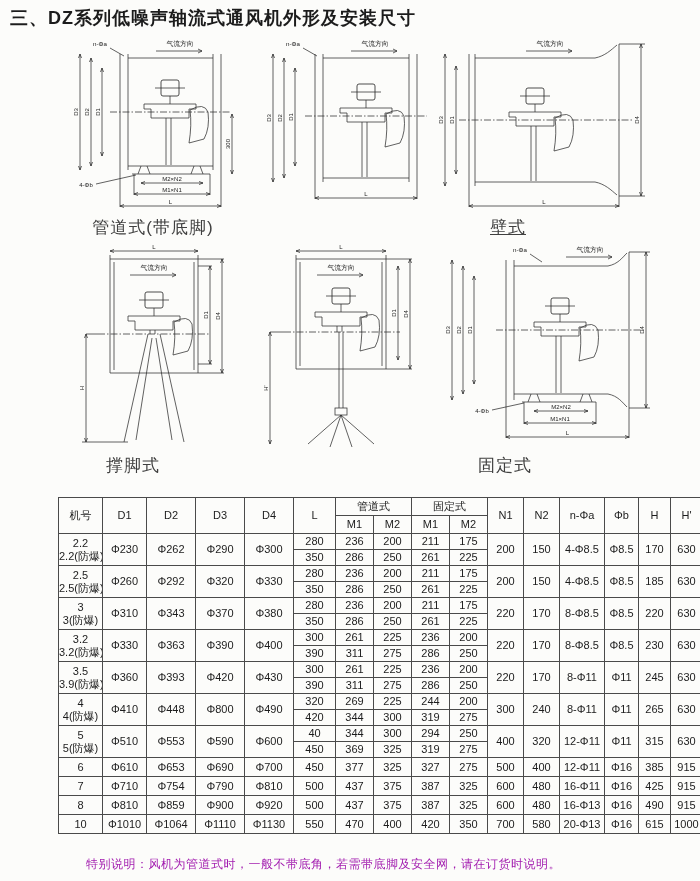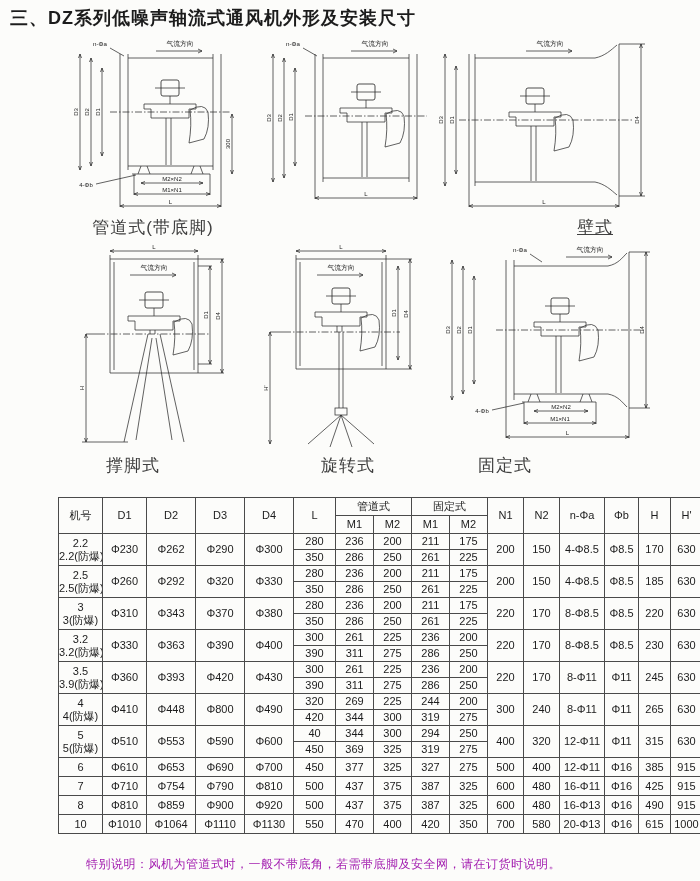--- a/index.html
+++ b/index.html
@@ -144,21 +144,21 @@
       <path d="M204.5,12 L206,8 L207.5,12 M204.5,156 L206,160 L207.5,156" fill="none" stroke="#2e2e2e" stroke-width="0.75"></path>
       <text x="204" y="84" font-size="6" fill="#222" text-anchor="middle" font-family="&quot;Liberation Sans&quot;,sans-serif" transform="rotate(-90 204 84)">D4</text>
       <line x1="184" y1="8" x2="210" y2="8" stroke="#2e2e2e" stroke-width="0.75"></line>
       <line x1="184" y1="160" x2="210" y2="160" stroke="#2e2e2e" stroke-width="0.75"></line>
       <line x1="34" y1="170" x2="184" y2="170" stroke="#2e2e2e" stroke-width="0.75"></line>
       <path d="M38,168.5 L34,170 L38,171.5 M180,168.5 L184,170 L180,171.5" fill="none" stroke="#2e2e2e" stroke-width="0.75"></path>
       <text x="109" y="167.5" font-size="6" fill="#222" text-anchor="middle" font-family="&quot;Liberation Sans&quot;,sans-serif">L</text>
       <line x1="34" y1="150" x2="34" y2="171" stroke="#2e2e2e" stroke-width="0.75"></line>
       <line x1="184" y1="160" x2="184" y2="171" stroke="#2e2e2e" stroke-width="0.75"></line>
     </svg>
-  <div class="cap" style="text-align:center;padding-left:55px;text-decoration:underline;">壁式</div>
+  <div class="cap" style="text-align:left;padding-left:55px;text-decoration:underline;">壁式</div>
 </div>
 <div class="diagram" style="left:58px;top:242px;width:190px;">
   <svg width="190" height="212" viewBox="0 0 190 212">
       <line x1="52" y1="9" x2="140" y2="9" stroke="#2e2e2e" stroke-width="0.75"></line>
       <path d="M56,7.5 L52,9 L56,10.5 M136,7.5 L140,9 L136,10.5" fill="none" stroke="#2e2e2e" stroke-width="0.75"></path>
       <text x="96" y="6.5" font-size="6" fill="#222" text-anchor="middle" font-family="&quot;Liberation Sans&quot;,sans-serif">L</text>
       <line x1="52" y1="13" x2="52" y2="17" stroke="#2e2e2e" stroke-width="0.75"></line>
       <line x1="140" y1="13" x2="140" y2="17" stroke="#2e2e2e" stroke-width="0.75"></line>
       <line x1="52" y1="17" x2="52" y2="131" stroke="#2e2e2e" stroke-width="0.75"></line>
       <line x1="140" y1="17" x2="140" y2="131" stroke="#2e2e2e" stroke-width="0.75"></line>
@@ -236,21 +236,20 @@
       <line x1="162" y1="17" x2="162" y2="127" stroke="#2e2e2e" stroke-width="0.75"></line>
       <path d="M160.5,21 L162,17 L163.5,21 M160.5,123 L162,127 L163.5,123" fill="none" stroke="#2e2e2e" stroke-width="0.75"></path>
       <text x="160" y="72" font-size="6" fill="#222" text-anchor="middle" font-family="&quot;Liberation Sans&quot;,sans-serif" transform="rotate(-90 160 72)">D4</text>
       <line x1="138" y1="17" x2="164" y2="17" stroke="#2e2e2e" stroke-width="0.75"></line>
       <line x1="138" y1="127" x2="164" y2="127" stroke="#2e2e2e" stroke-width="0.75"></line>
       <line x1="22" y1="90" x2="22" y2="202" stroke="#2e2e2e" stroke-width="0.75"></line>
       <path d="M20.5,94 L22,90 L23.5,94 M20.5,198 L22,202 L23.5,198" fill="none" stroke="#2e2e2e" stroke-width="0.75"></path>
       <text x="20" y="146" font-size="6" fill="#222" text-anchor="middle" font-family="&quot;Liberation Sans&quot;,sans-serif" transform="rotate(-90 20 146)">H'</text>
       <line x1="22" y1="90" x2="36" y2="90" stroke="#2e2e2e" stroke-width="0.75"></line>
     </svg>
-  <div class="cap">旋转式</div>
 </div>
 <div class="diagram" style="left:438px;top:242px;width:258px;">
   <svg width="258" height="212" viewBox="0 0 258 212">
       <text x="82" y="10" font-size="6.2" fill="#222" text-anchor="middle" font-family="&quot;Liberation Sans&quot;,sans-serif">n-Φa</text>
       <line x1="92" y1="12" x2="104" y2="20" stroke="#2e2e2e" stroke-width="0.75"></line>
       <text x="152" y="10" font-size="6.8" fill="#222" text-anchor="middle" font-family="&quot;Liberation Sans&quot;,sans-serif">气流方向</text>
       <line x1="128" y1="15" x2="174" y2="15" stroke="#2e2e2e" stroke-width="0.75"></line>
       <path d="M170,13 L174,15 L170,17" fill="none" stroke="#2e2e2e" stroke-width="0.75"></path>
       <line x1="68" y1="18" x2="68" y2="158" stroke="#2e2e2e" stroke-width="0.75"></line>
       <line x1="76" y1="18" x2="76" y2="158" stroke="#2e2e2e" stroke-width="0.75"></line>

